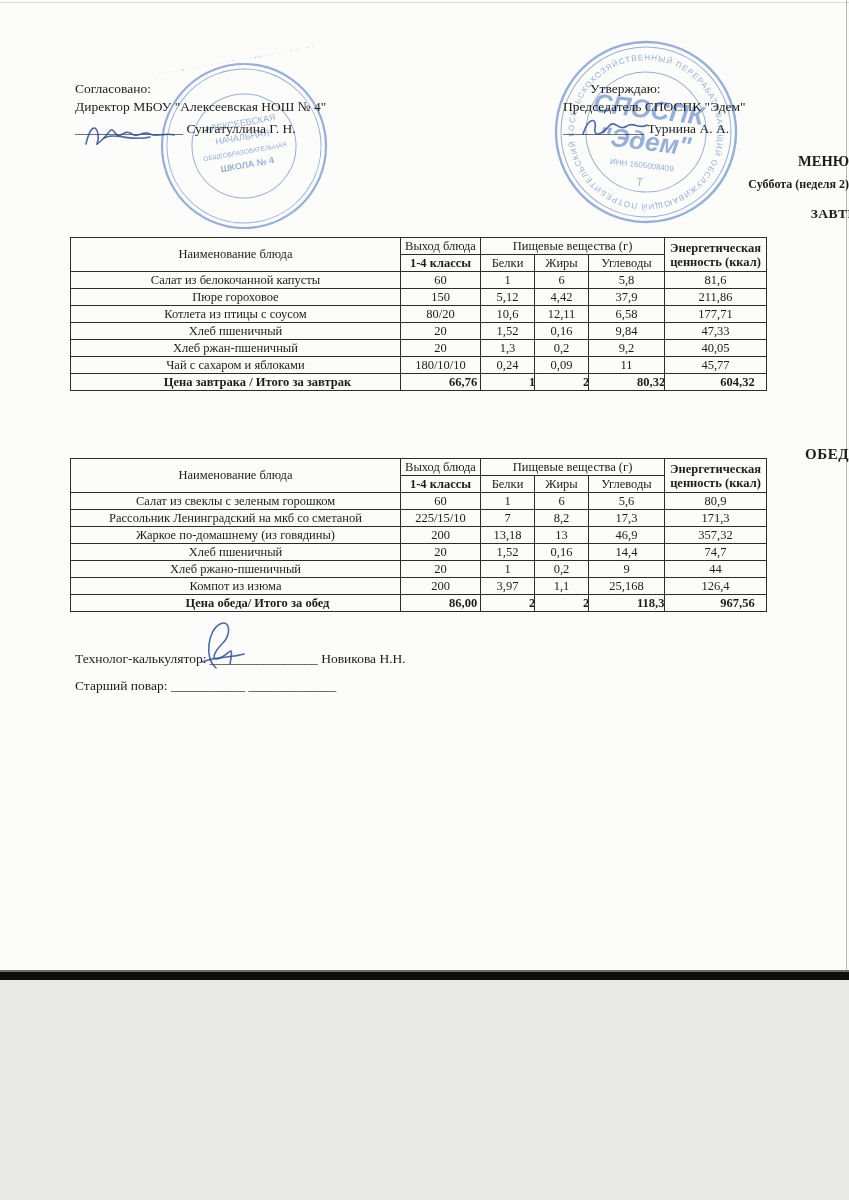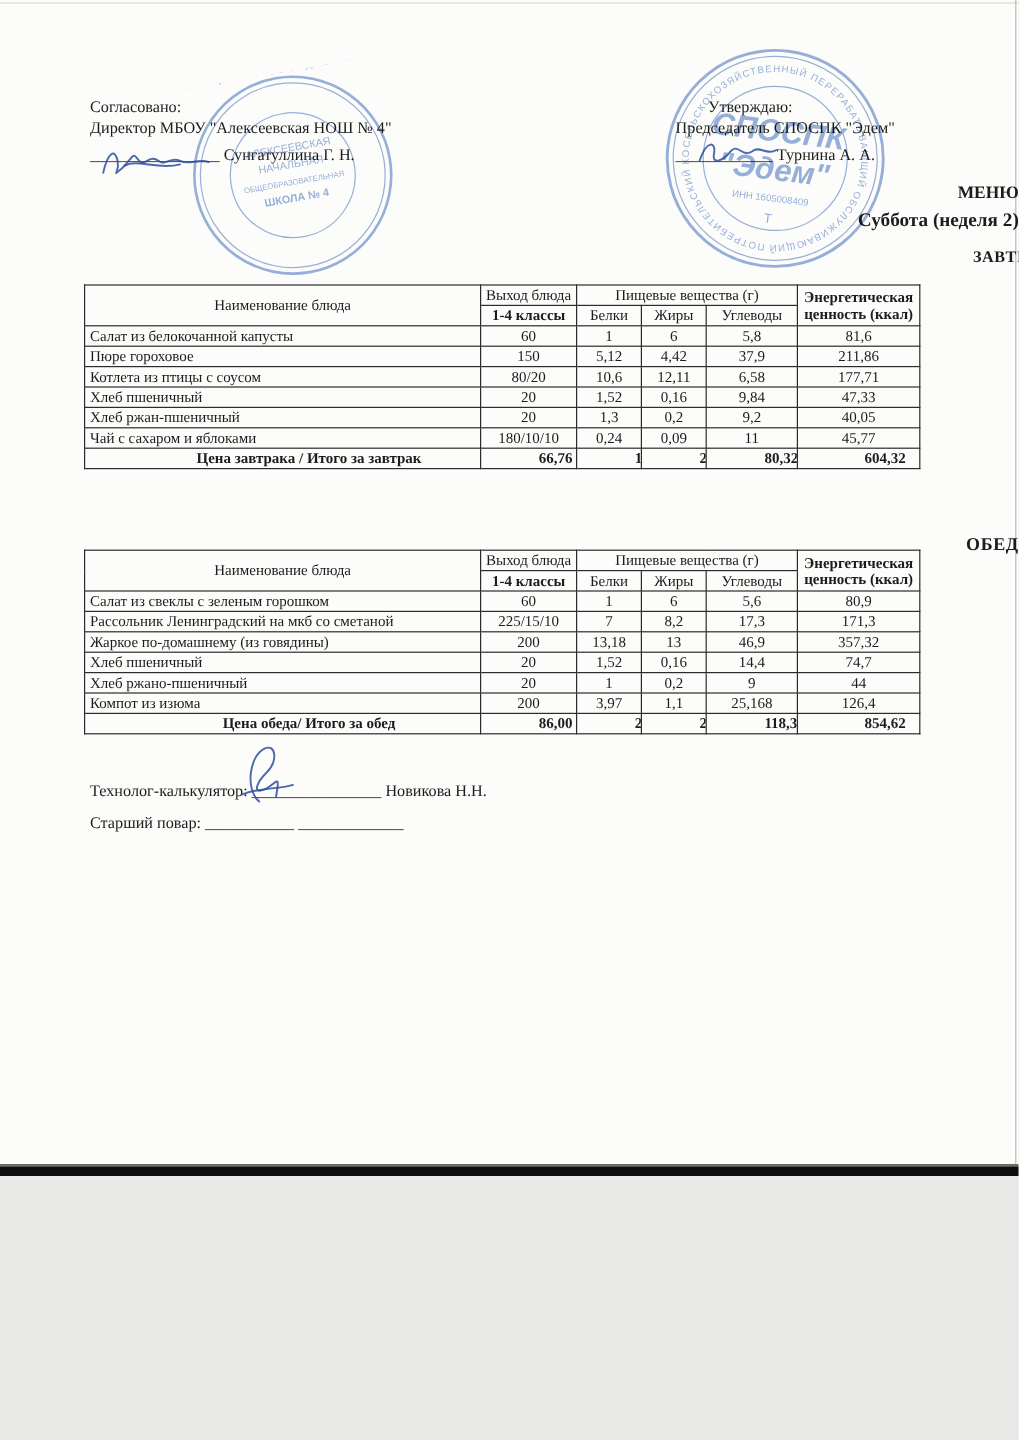--- a/index.html
+++ b/index.html
@@ -23,35 +23,35 @@
   .center{left:0;width:100%;text-align:right;}
 
   
   .agreed{left:75px;top:80px;}
   .approved{left:563px;top:80px;}
   .approved .lbl{margin-left:27px;}
   .sign-row{margin-top:4px;}
 
   
   .h-menu{top:152px;font-weight:bold;font-size:14.5px;}
-  .h-day{top:175px;font-weight:bold;font-size:16px;}
+  .h-day{top:175px;font-weight:bold;font-size:12px;}
   .h-breakfast{top:205px;font-weight:bold;font-size:13.5px;letter-spacing:.5px;padding-left:26px;}
   .h-lunch{top:425px;font-weight:bold;font-size:15px;letter-spacing:.5px;margin-top:20px;}
 
   
   table.menu{border-collapse:collapse;table-layout:fixed;width:696px;font-size:12.5px;}
   .t-breakfast{left:70px;top:237px;}
   .t-lunch{left:70px;top:458px;}
   table.menu th,table.menu td{
     border:1px solid #2b2b2b;
     padding:0 4px;height:16px;line-height:15px;
     overflow:hidden;white-space:nowrap;
     font-weight:normal;text-align:center;vertical-align:middle;
   }
-  table.menu td.c-name{text-align:left;}
+  table.menu td.c-name{text-align:center;}
   table.menu .classes{font-weight:bold;}
   table.menu .energy-head{line-height:14px;white-space:normal;font-weight:bold;}
   table.menu tfoot td{font-weight:bold;padding-left:48px;}
   table.menu tfoot td.c-name{text-align:center;}
 
   
   .footer{left:75px;top:650px;}
   .footer .row2{margin-top:9px;}
 
   
@@ -256,21 +256,21 @@
           <td class="c-num">126,4</td>
         </tr>
       </tbody>
     <tfoot>
       <tr>
         <td class="c-name">Цена обеда/ Итого за обед</td>
         <td>86,00</td>
         <td>27,67</td>
         <td>28,66</td>
         <td>118,368</td>
-        <td>854,62</td>
+        <td>967,56</td>
       </tr>
     </tfoot>
   </table>
 
   <div class="abs txt footer">
     <div>
       <span>Технолог-калькулятор:</span>
       <span>________________</span>
       <span> </span>
       <span>Новикова Н.Н.</span>

